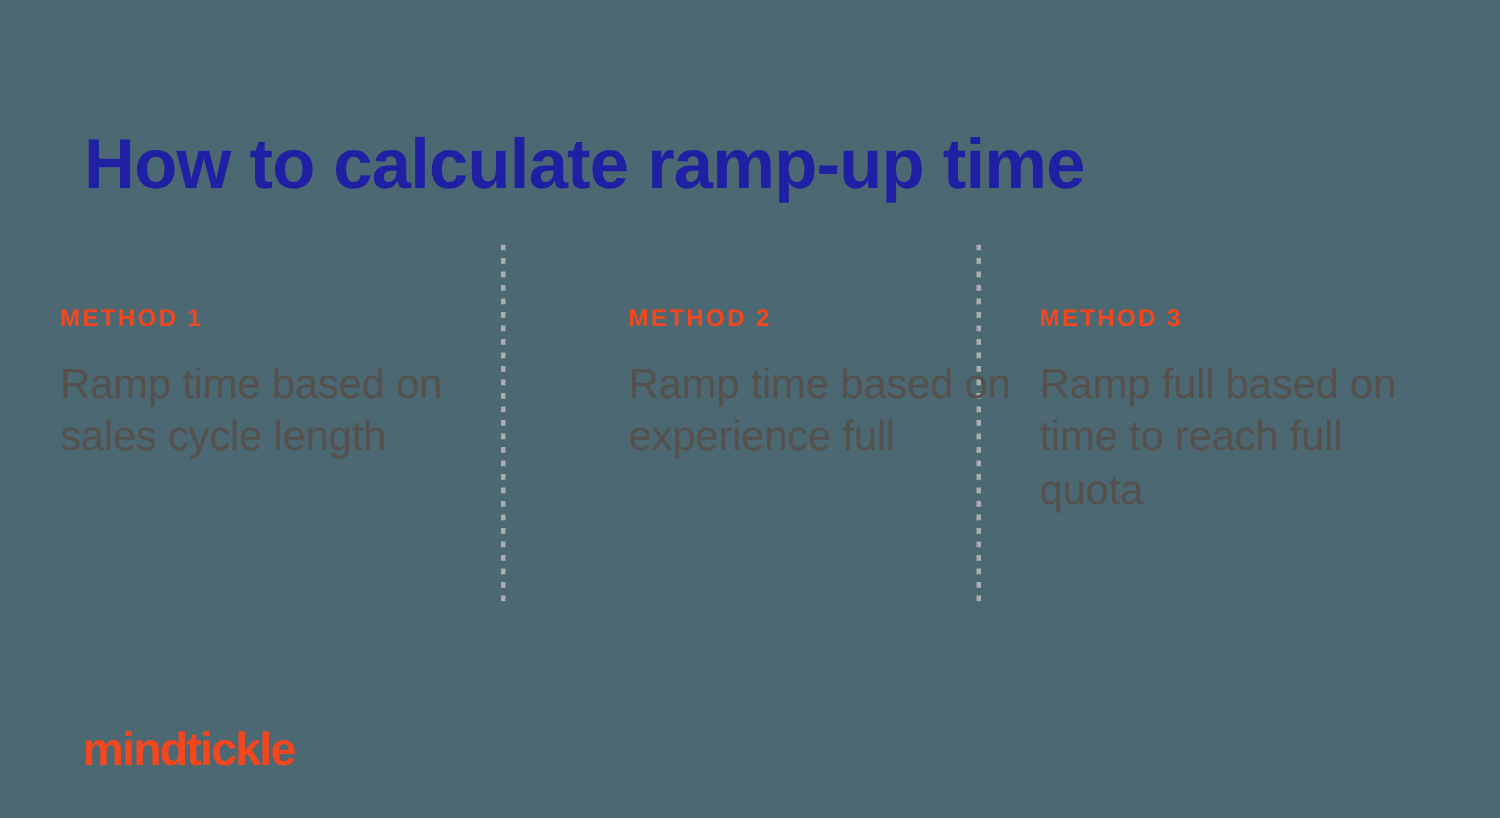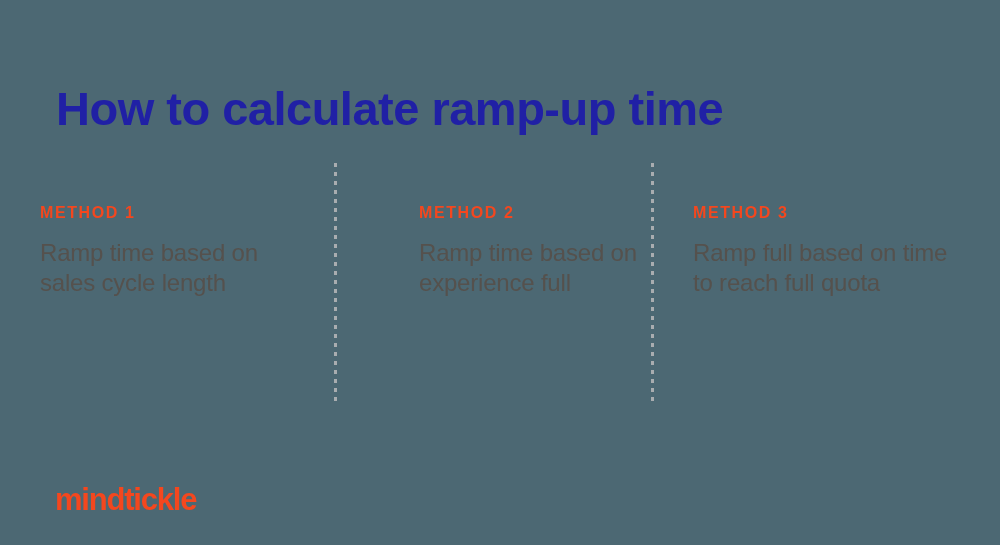--- a/index.html
+++ b/index.html
@@ -56,21 +56,21 @@
     font-weight: bold;
     color: #f4471e;
     letter-spacing: 1.6px;
     text-transform: uppercase;
     line-height: 1;
     margin: 0 0 17px 0;
     white-space: nowrap;
   }
 
   .method-desc {
-    font-size: 24px;
+    font-size: 28px;
     font-weight: normal;
     color: #55514d;
     line-height: 1.26;
     letter-spacing: -0.2px;
     margin: 0;
   }
 
   
   .divider {
     position: absolute;

